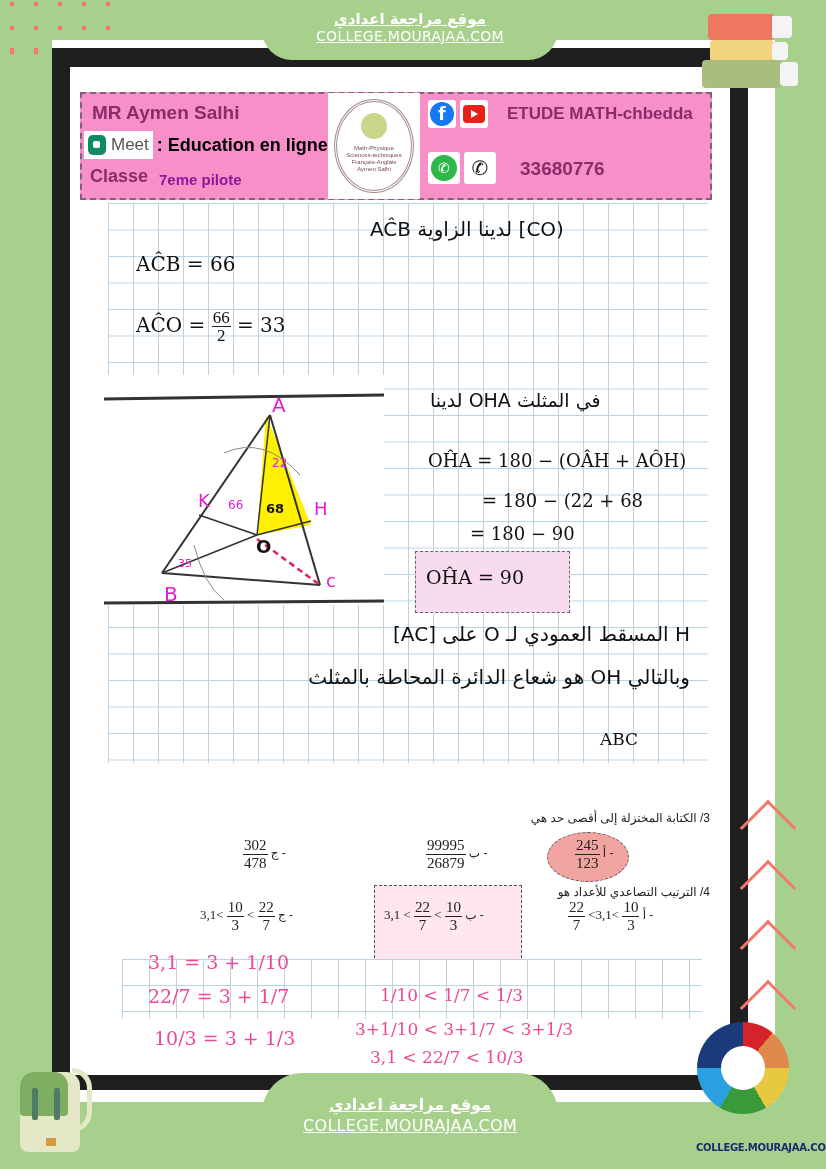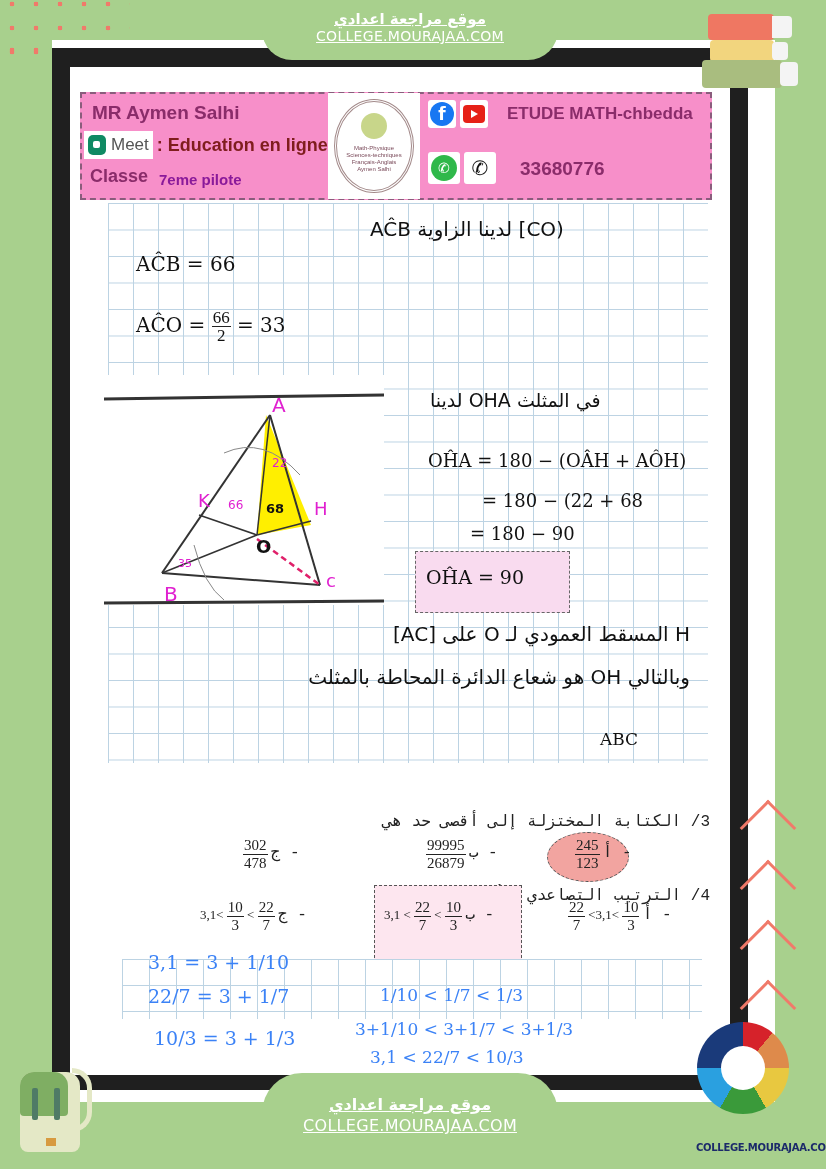--- a/index.html
+++ b/index.html
@@ -42,21 +42,21 @@
 
   
   .header-card { position: absolute; left: 10px; top: 25px; width: 632px; height: 108px; background: #f78fc9;
     border: 2px dashed #8a5c7c; }
   .hc-name { position: absolute; left: 10px; top: 8px; font-size: 19px; font-weight: bold; color: #8a2c6a; }
   .hc-meet { position: absolute; left: 2px; top: 37px; display: flex; align-items: center; }
   .meet-box { background: #fff; height: 28px; display: flex; align-items: center; padding: 0 4px; }
   .meet-icon { width: 18px; height: 20px; background: #0f8a63; border-radius: 5px; position: relative; margin-right: 5px; }
   .meet-icon::after { content: ""; position: absolute; left: 5px; top: 6px; width: 7px; height: 7px; background: #fff; border-radius: 2px; }
   .meet-label { font-size: 17px; color: #555; }
-  .hc-edu { font-size: 18px; font-weight: bold; color: #7f1d1d; margin-left: 4px; }
+  .hc-edu { font-size: 18px; font-weight: bold; color: #000000; margin-left: 4px; }
   .hc-classe { position: absolute; left: 8px; top: 72px; font-size: 18px; font-weight: bold; color: #8a2c6a; }
   .hc-classe-val { position: absolute; left: 77px; top: 77px; font-size: 15px; font-weight: bold; color: #8a1a9a; }
   .hc-logo { position: absolute; left: 246px; top: -1px; width: 92px; height: 106px; background: #fff; }
   .logo-ring { position: absolute; left: 6px; top: 6px; width: 80px; height: 94px; border-radius: 50%; border: 3px double #a38a8a; }
   .logo-tree { position: absolute; left: 33px; top: 20px; width: 26px; height: 26px; border-radius: 50%; background: #c8d68a; }
   .logo-text { position: absolute; left: 10px; top: 52px; width: 72px; text-align: center; font-size: 6px; color: #7a4a5a; line-height: 7px; }
   .hc-social { position: absolute; left: 346px; top: 6px; display: flex; gap: 4px; }
   .ico { width: 28px; height: 28px; display: flex; align-items: center; justify-content: center; background: #fff; border-radius: 3px; }
   .fb { width: 24px; height: 24px; border-radius: 50%; background: #1877f2; color: #fff; font-weight: bold; font-size: 17px; display:flex; align-items:center; justify-content:center; font-family: "DejaVu Sans", sans-serif; }
   .yt { width: 22px; height: 18px; border-radius: 4px; background: #e62117; position: relative; }
@@ -67,28 +67,28 @@
   .phone { font-size: 20px; color: #111; font-family: "DejaVu Sans", sans-serif; }
   .hc-number { position: absolute; left: 438px; top: 64px; font-size: 19px; font-weight: bold; color: #8a2c6a; }
 
   
   .grid { position: absolute; background-color: #fff;
     background-image: linear-gradient(#bcd3e3 1px, transparent 1px), linear-gradient(90deg, #bcd3e3 1px, transparent 1px);
     background-size: 26px 26px; }
   .grid-top { left: 38px; top: 136px; width: 600px; height: 560px; background-size: 25px 26.5px; }
   .hw { position: absolute; font-family: "DejaVu Serif", serif; color: #111; white-space: nowrap; }
   .hw-ar { font-family: "DejaVu Sans", sans-serif; direction: rtl; }
-  .red { color: #3b82f6; }
+  .red { color: #ec4899; }
 
   .fig { position: absolute; left: 34px; top: 308px; width: 280px; height: 230px; background: #fff; }
   .pinkbox { position: absolute; left: 345px; top: 484px; width: 155px; height: 62px; background: #f9dbef; border: 1px dashed #666; }
 
   .q-area { position: absolute; left: 0; top: 730px; width: 660px; height: 200px; background: #fff; }
   .q-text { position: absolute; font-family: "Liberation Serif", serif; font-size: 13px; color: #222; white-space: nowrap; }
-  .q-ar { font-family: Liberation Mono, monospace; font-size: 16px; direction: rtl; }
+  .q-ar { font-family: Liberation Sans, sans-serif; font-size: 12px; direction: rtl; }
   .frac { display: inline-flex; flex-direction: column; align-items: center; vertical-align: middle; font-family: "Liberation Serif", serif; font-size: 15px; line-height: 17px; }
   .frac .n { border-bottom: 1px solid #222; padding: 0 1px; }
   .ellipse { position: absolute; left: 477px; top: 35px; width: 82px; height: 50px; border-radius: 50%; background: #f2a4a0; border: 1px dashed #555; }
   .pinkbox2 { position: absolute; left: 304px; top: 88px; width: 148px; height: 78px; background: #fde6ef; border: 1px dashed #555; }
 
   .grid-bottom { left: 52px; top: 892px; width: 580px; height: 60px; background-size: 27px 26px; }
 
   .chev { position: absolute; width: 40px; height: 40px; border-left: 3px solid #f07a6a; border-top: 3px solid #f07a6a; transform: rotate(45deg); z-index: 4; }
 
   .ring { position: absolute; left: 697px; top: 1022px; width: 92px; height: 92px; border-radius: 50%;

